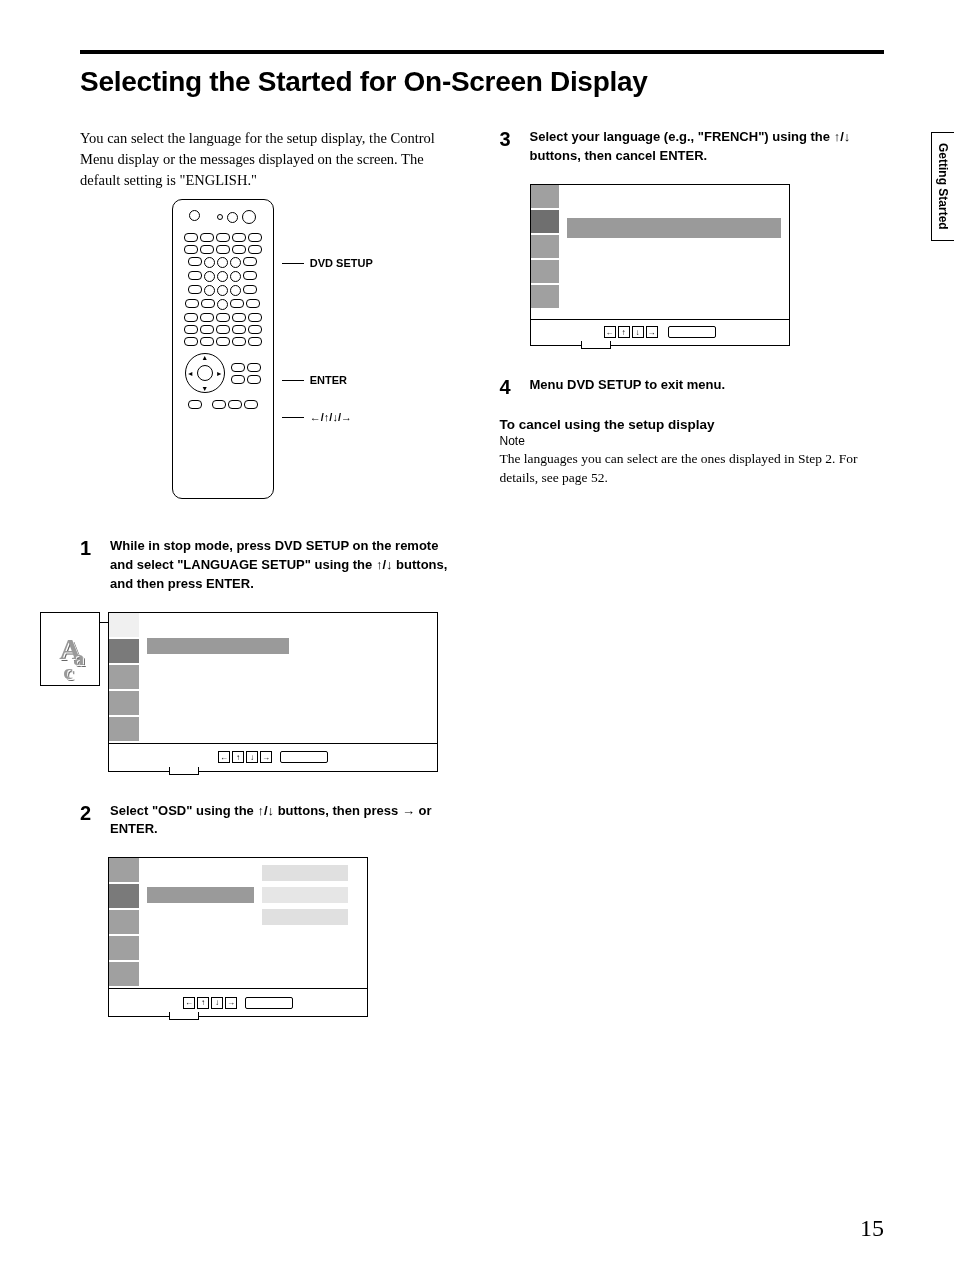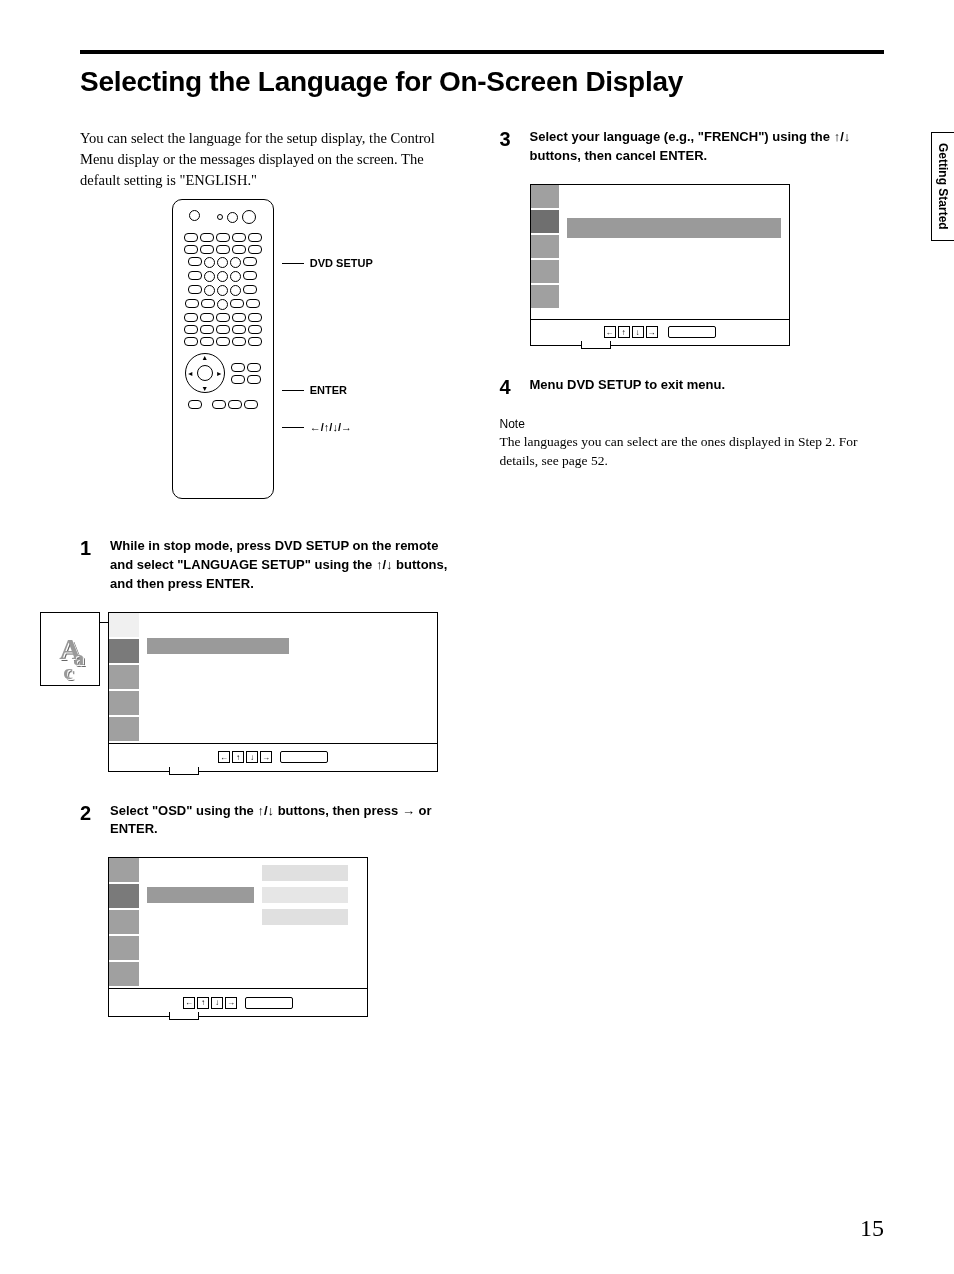--- a/index.html
+++ b/index.html
@@ -165,21 +165,21 @@
   }
   .page-num {
     position:absolute; right:70px; bottom:32px;
     font-size:24px; font-family:"Times New Roman", serif;
   }
 </style>
 </head>
 <body>
 
 <div class="top-rule"></div>
-<h1 class="title">Selecting the Language for On-Screen Display</h1>
+<h1 class="title">Selecting the Started for On-Screen Display</h1>
 
 <div class="columns">
 
   <div class="col">
     <p class="intro">You can select the language for the setup display, the Control Menu display or the messages displayed on the screen.  The default setting is "ENGLISH."</p>
 
     <div class="remote-block">
       <div class="remote-wrap">
         <div class="remote">
           <div class="remote-row" style="justify-content:space-between;width:80%;margin-bottom:6px;">
@@ -278,21 +278,21 @@
             <div class="rbtn"></div>
               <div class="rbtn"></div>
               <div class="rbtn"></div>
           </div>
         </div>
         <div class="rlabels">
           <div class="rlabel">
               <div class="lead"></div>
               <span>DVD SETUP</span>
             </div>
-          <div class="rlabel" style="margin-top:30px">
+          <div class="rlabel" style="margin-top:20px">
               <div class="lead"></div>
               <span>ENTER</span>
             </div>
           <div class="rlabel" style="margin-top:-60px">
               <div class="lead"></div>
               <span class="arrows">←/↑/↓/→</span>
             </div>
         </div>
       </div>
     </div>
@@ -435,20 +435,21 @@
         <div class="enterbox"></div>
         <div class="foot-tab" style="left:50px;"></div>
       </div>
     </div>
 
     <div class="step" style="margin-top:30px;">
       <div class="step-num">4</div>
       <div class="step-text">Menu DVD SETUP to exit menu.</div>
     </div>
 
+    <div class="cancel-head">To cancel using the setup display</div>
 
     <div class="note-head">Note</div>
     <div class="note-body">The languages you can select are the ones displayed in Step 2. For details, see page 52.</div>
   </div>
 </div>
 
 <div class="side-tab">Getting Started</div>
 <div class="page-num">15</div>
 
 </body></html>

